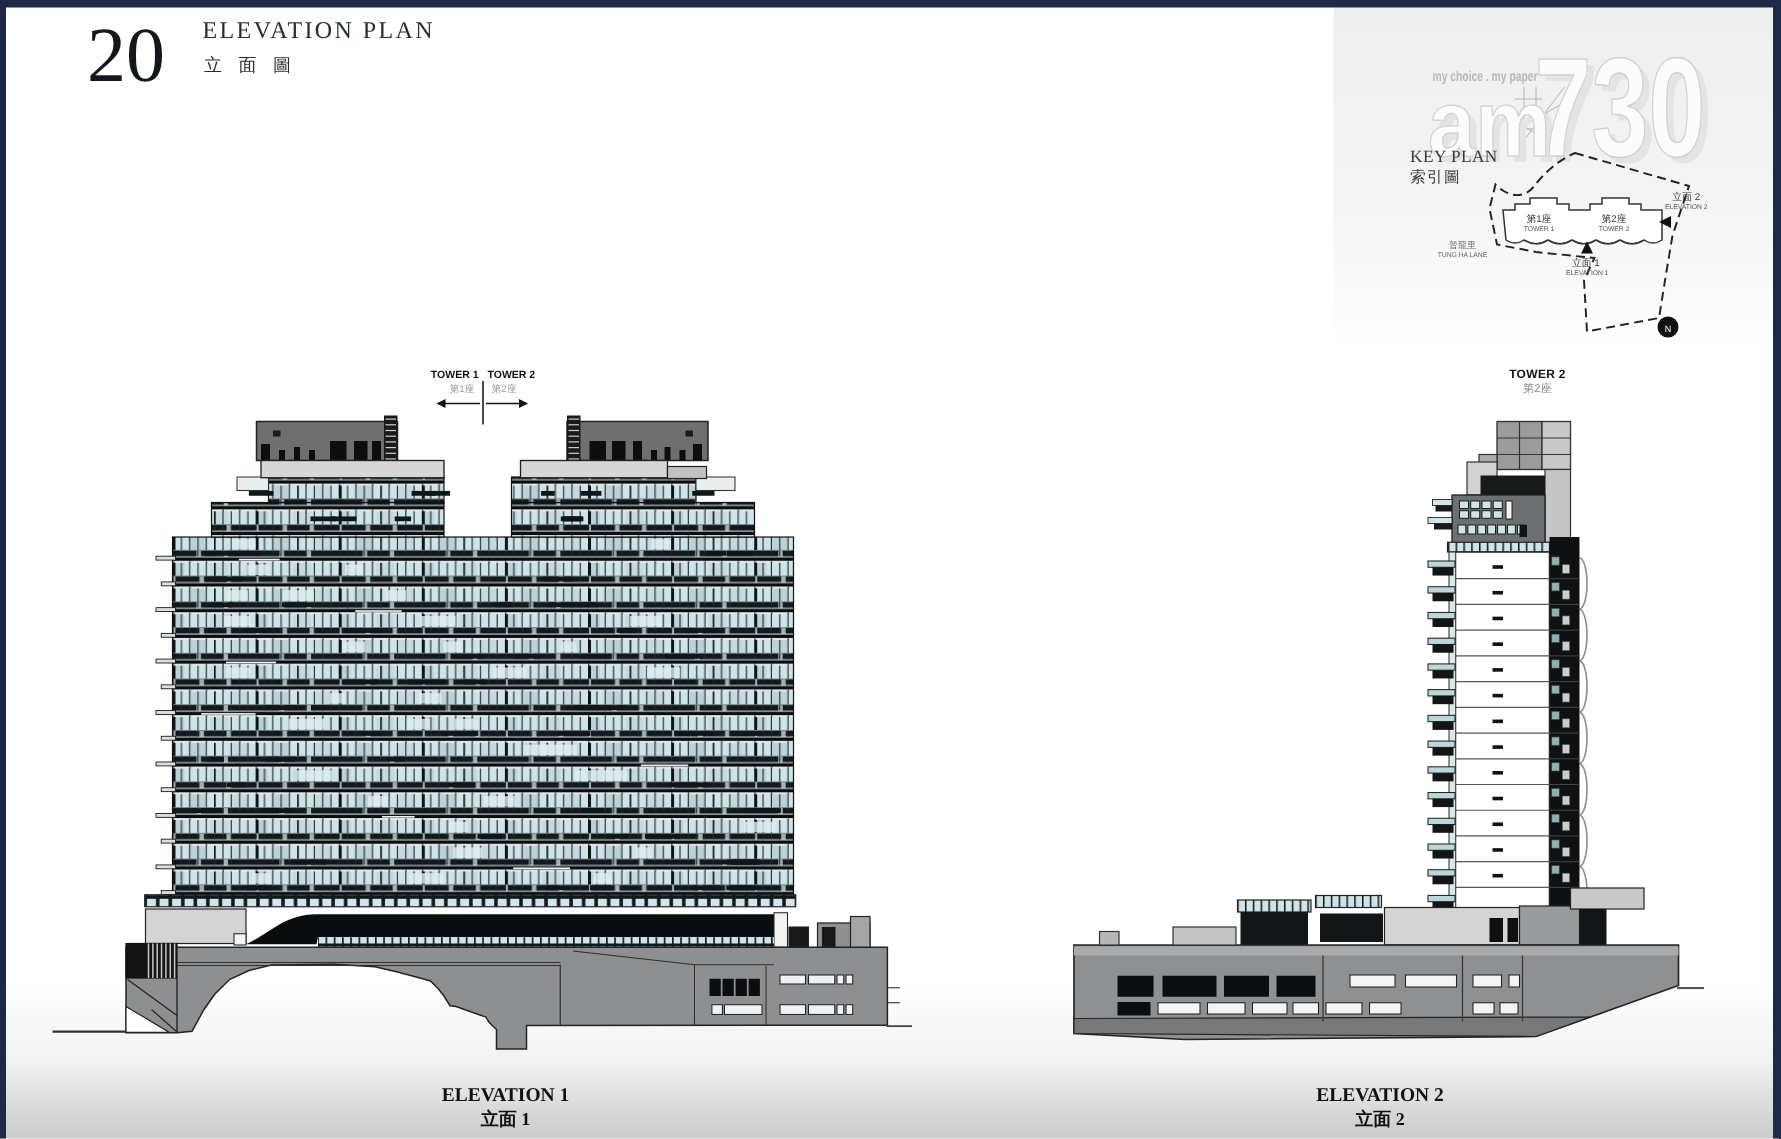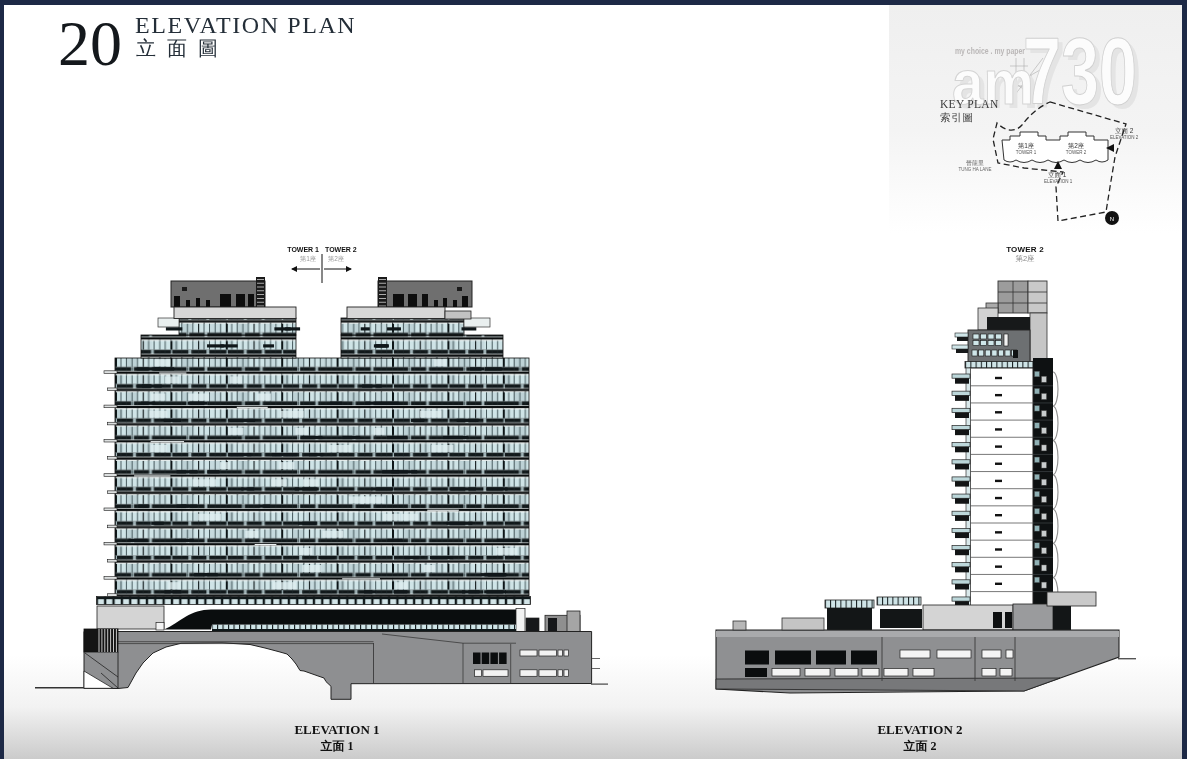--- a/index.html
+++ b/index.html
@@ -13,25 +13,25 @@
 <div class="abs" style="left:0;top:655px;width:1187px;height:104px;background:linear-gradient(180deg,#ffffff 0%,#f2f2f2 50%,#cbcbcb 100%);"></div>
 
 <div class="abs" style="left:889px;top:5px;width:294px;height:228px;background:linear-gradient(180deg,#efefef 0%,#f4f4f4 55%,#ffffff 100%);"></div>
 
 <div class="abs" style="left:0;top:0;width:1187px;height:5px;background:#1d2946;"></div>
 
 <div class="abs" style="left:0;top:0;width:4px;height:759px;background:#1d2946;"></div>
 
 <div class="abs" style="left:1182px;top:0;width:5px;height:759px;background:#1d2946;"></div>
 
-<div class="abs" style="left:58px;top:12px;width:62px;font-family:'Liberation Serif',serif;font-size:64px;line-height:1;color:#14181c;">20</div>
-
-<div class="abs" style="left:135px;top:12px;font-family:'Liberation Serif',serif;font-size:24px;letter-spacing:1.6px;color:#242e38;">ELEVATION PLAN</div>
-
-<div class="abs" style="left:136px;top:35px;font-family:'Liberation Serif',serif;font-size:20px;letter-spacing:11px;color:#242e38;">立面圖</div>
+<div class="abs" style="left:58px;top:12px;width:62px;font-family:'Liberation Serif',serif;font-size:52px;line-height:1;color:#14181c;">20</div>
+
+<div class="abs" style="left:135px;top:12px;font-family:'Liberation Serif',serif;font-size:16px;letter-spacing:1.6px;color:#242e38;">ELEVATION PLAN</div>
+
+<div class="abs" style="left:136px;top:35px;font-family:'Liberation Serif',serif;font-size:12px;letter-spacing:11px;color:#242e38;">立面圖</div>
 
 <div class="abs" style="left:948px;top:28px;width:239px;height:84px;text-align:right;">
   <svg width="239" height="84" viewBox="0 0 239 84">
     <g>
       <text x="7" y="26" font-family="Liberation Sans" font-size="9.5" font-weight="bold" fill="#bab7b7" textLength="70" lengthAdjust="spacingAndGlyphs">my choice . my paper</text>
       <g stroke-linejoin="round">
         <path d="M60,76 L95,30 M60,60 L92,42 M60,50 L85,68 M68,30 L68,76 M76,30 L76,76 M62,38 h18 M62,48 h22 M62,58 h24" stroke="#ababab" stroke-width="0.6" fill="none"></path>
         <text x="6" y="78" font-family="Liberation Sans" font-size="63" font-weight="bold" fill="#e4e4e4" textLength="82" lengthAdjust="spacingAndGlyphs" transform="translate(2.5,2)">am</text>
         <text x="4" y="76" font-family="Liberation Sans" font-size="63" font-weight="bold" fill="#fcfcfc" stroke="#d4d4d4" stroke-width="1" textLength="82" lengthAdjust="spacingAndGlyphs">am</text>
         <text x="77" y="78" font-family="Liberation Sans" font-size="94" font-weight="bold" fill="#e4e4e4" textLength="114" lengthAdjust="spacingAndGlyphs" transform="translate(2.5,2)">730</text>

